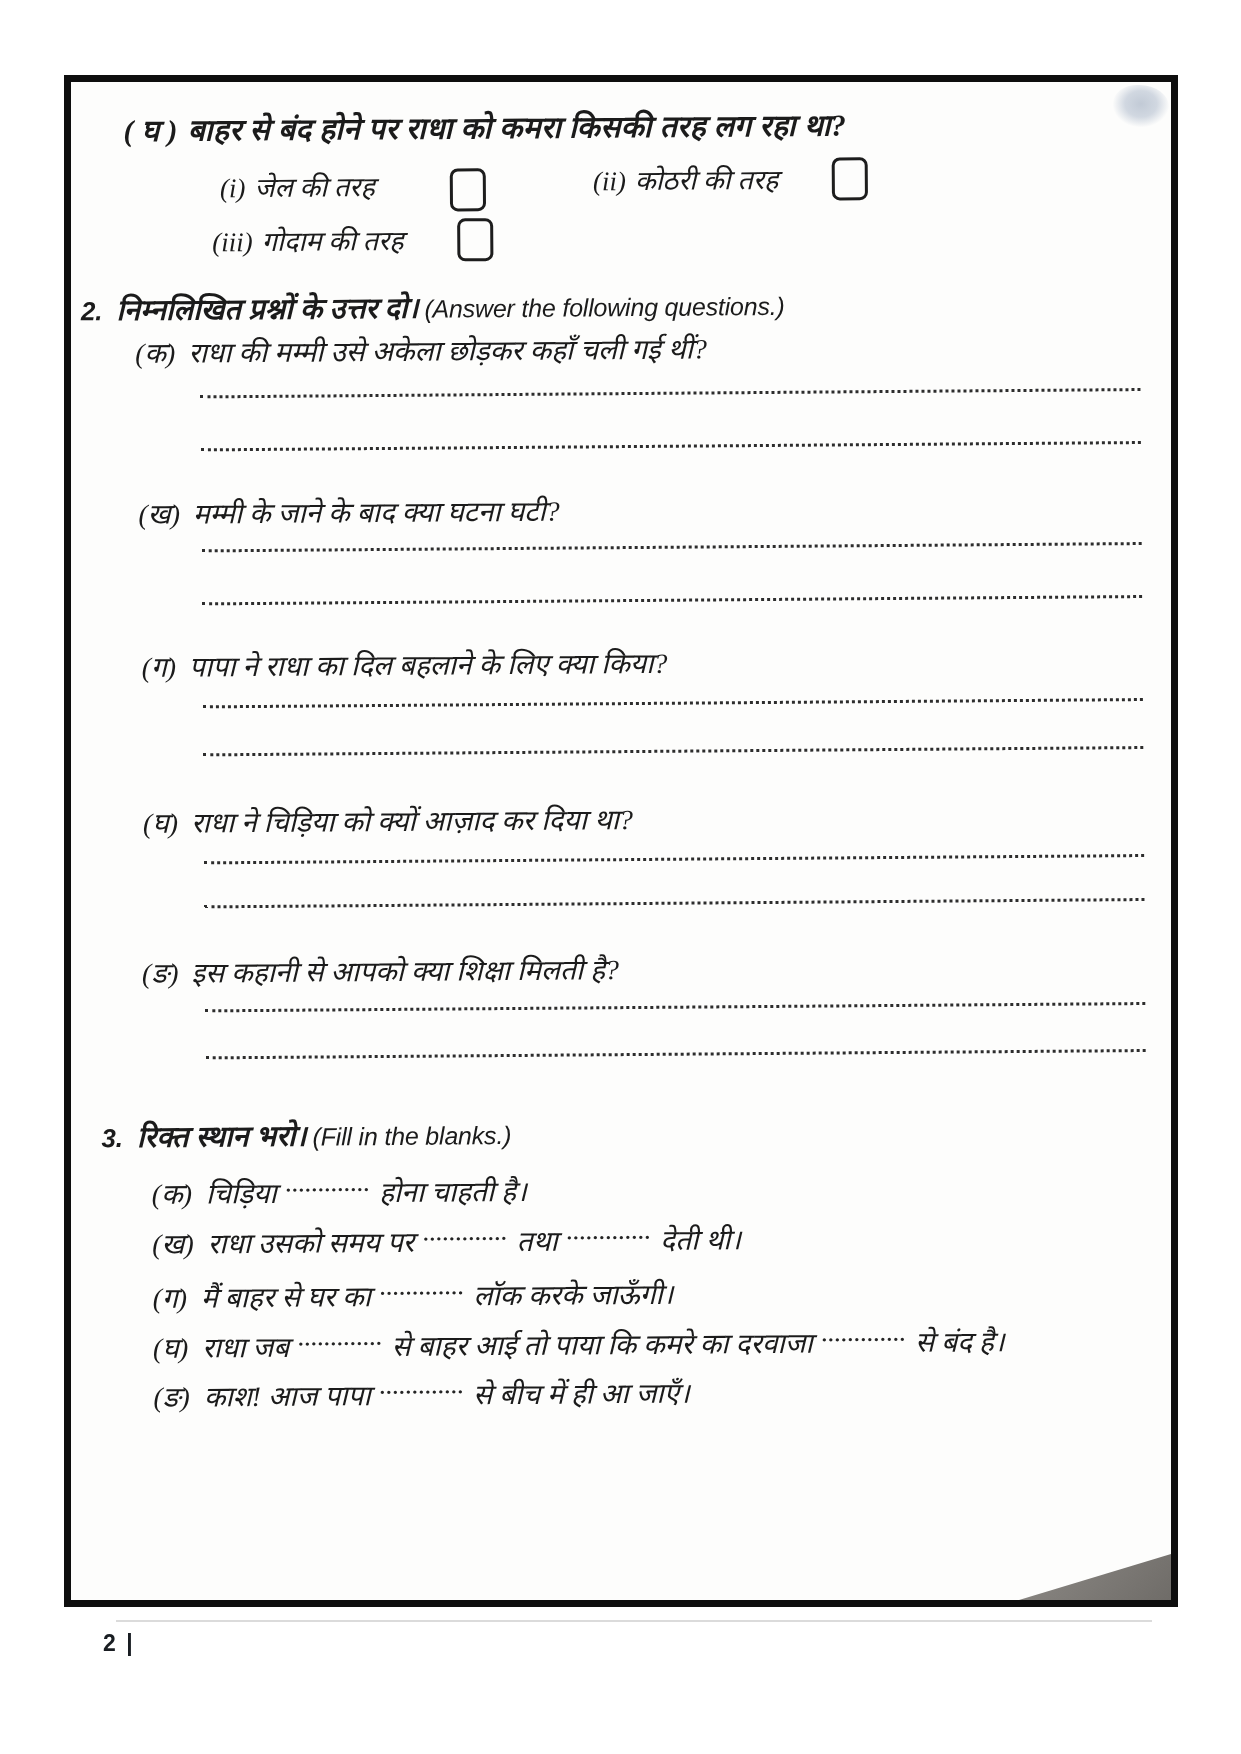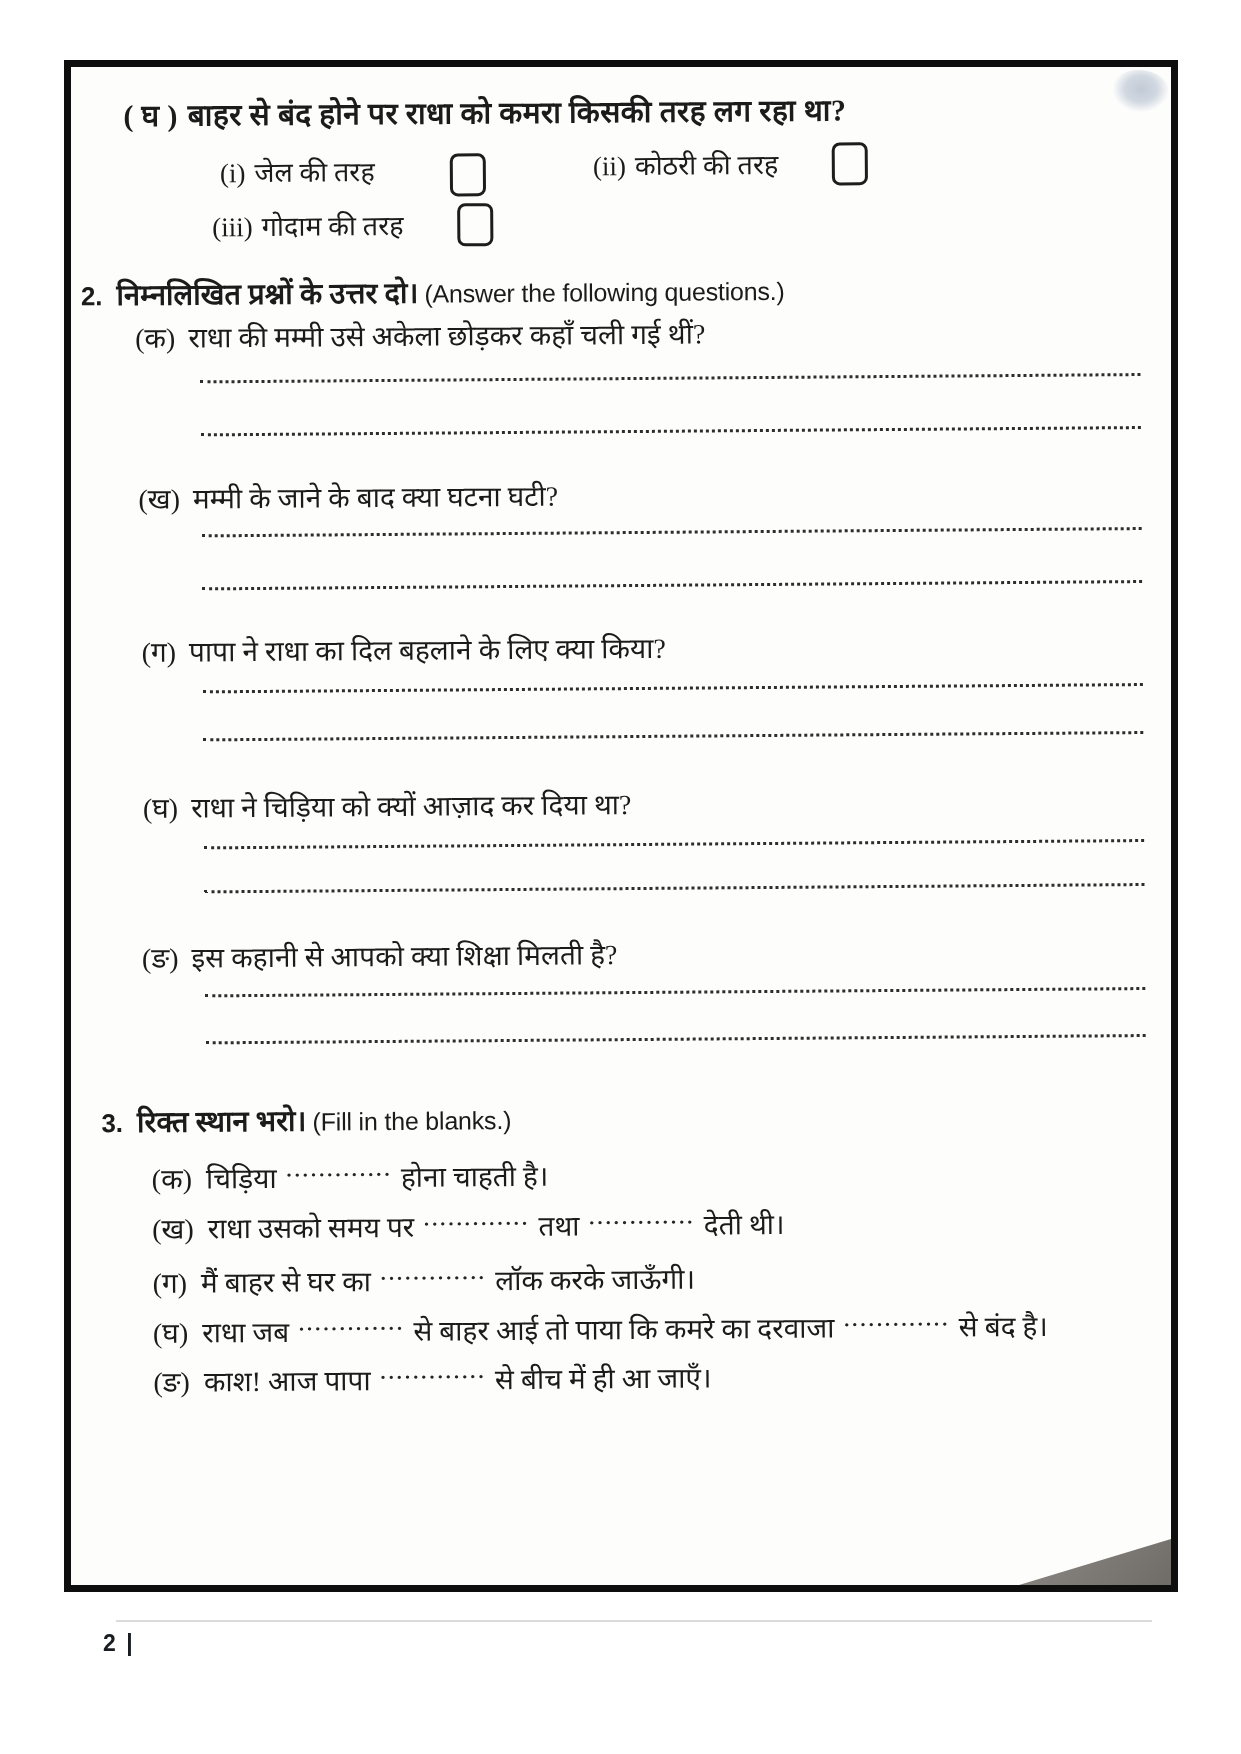--- a/index.html
+++ b/index.html
@@ -3,25 +3,26 @@
 <meta charset="utf-8">
 <style>
   * { margin:0; padding:0; box-sizing:content-box; }
   html,body { background:#ffffff; }
   body {
     width:1241px; height:1754px; position:relative;
     font-family:"Liberation Serif","DejaVu Serif",serif;
     color:#1b1b1b; overflow:hidden;
   }
   .page {
-    position:absolute; left:64px; top:60px;
+    position:absolute; left:64px; top:75px;
     width:1100px; height:1518px;
     border:7px solid #0e0e0e;
     background:#fdfdfc;
     overflow:hidden;
+    font-style:italic;
   }
   .content {
     position:absolute; left:0; top:0; width:1100px; height:1518px;
     transform:rotate(-0.45deg); transform-origin:40% 50%;
   }
   .abs { position:absolute; white-space:nowrap; }
   .hi { font-family:"Liberation Serif","DejaVu Serif",serif; }
   .en { font-family:"Liberation Sans","DejaVu Sans",sans-serif; }
 
   .mcq-heading { font-size:30px; font-weight:700; letter-spacing:.3px; }

